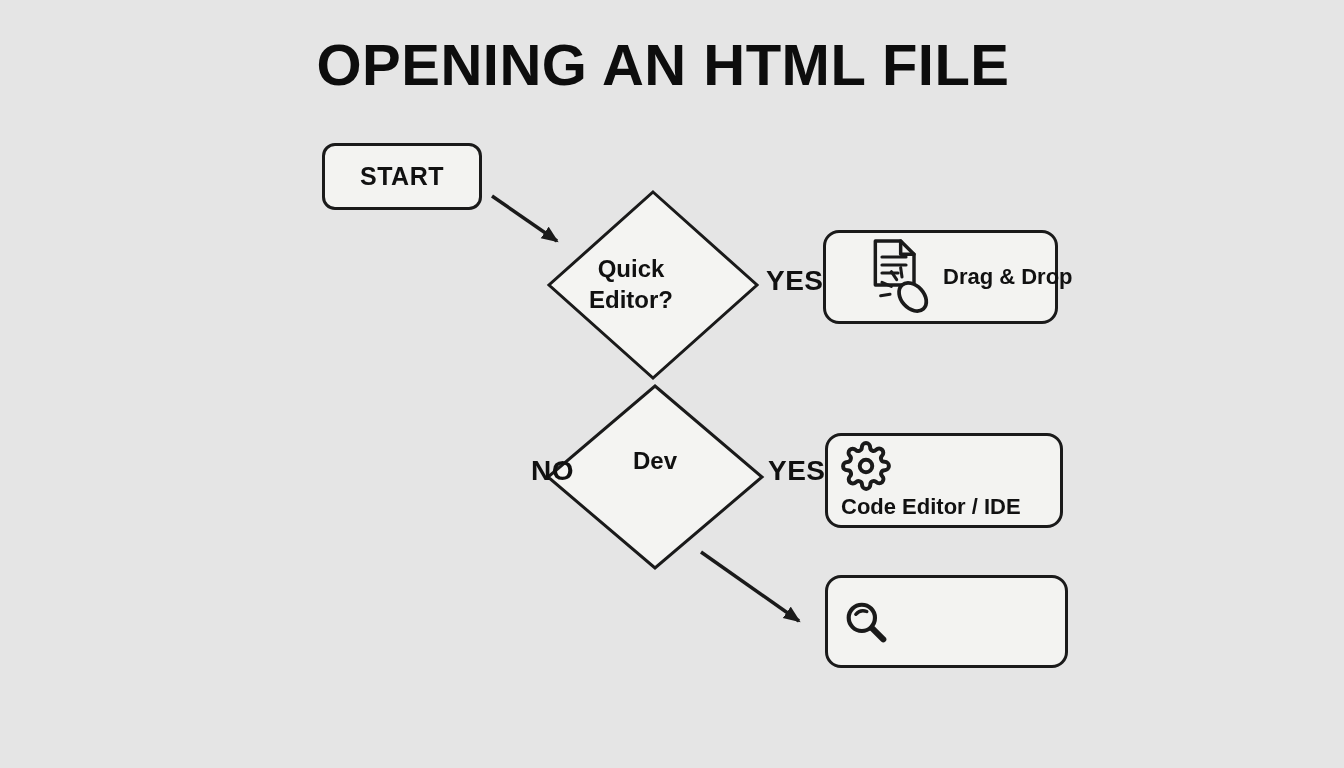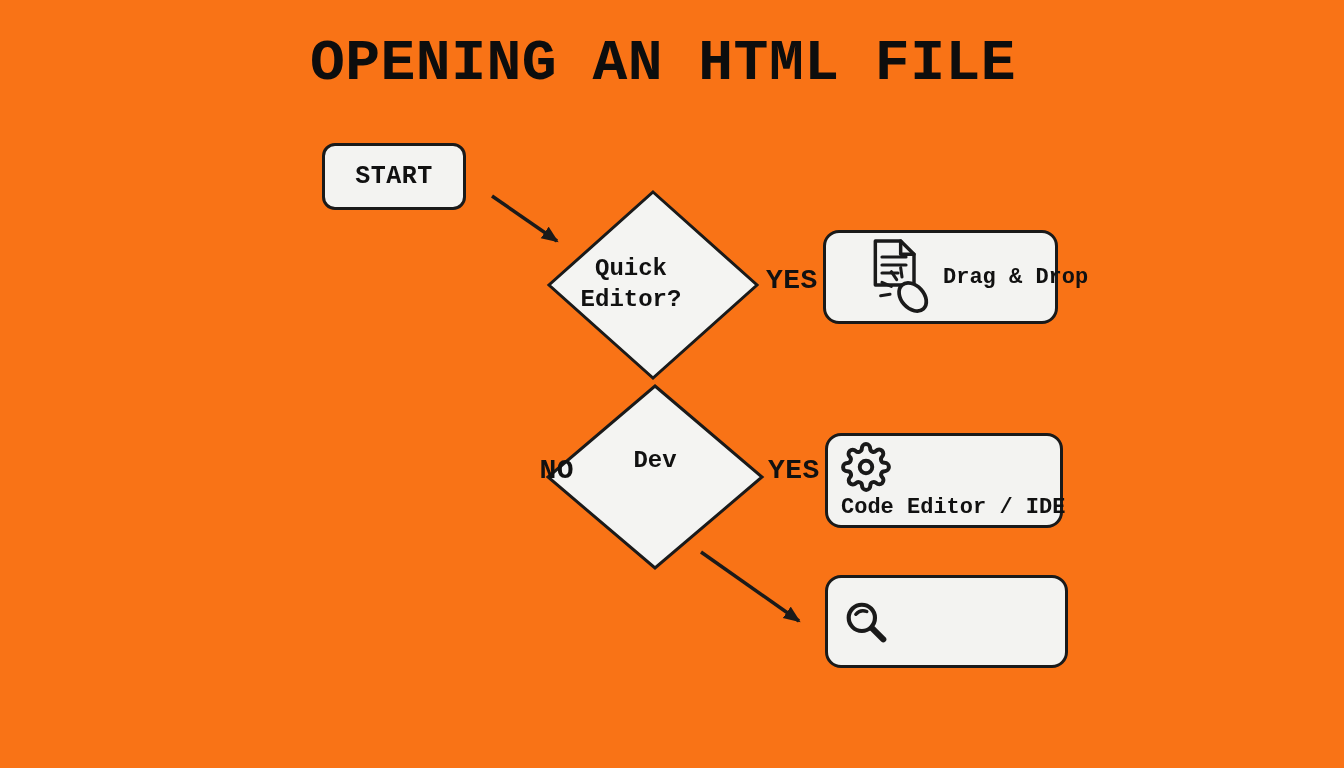--- a/index.html
+++ b/index.html
@@ -1,27 +1,27 @@
 <!DOCTYPE html>
 <html><head>
 <meta charset="utf-8">
 <style>
   html,body{margin:0;padding:0;background:#fff;}
   .canvas{
-    position:relative;width:1344px;height:768px;background:#f97316;
-    font-family:Liberation Mono, monospace;color:#111;overflow:hidden;
+    position:relative;width:1344px;height:768px;background:#e5e5e5;
+    font-family:Liberation Sans, sans-serif;color:#111;overflow:hidden;
   }
   .title{
     position:absolute;top:31px;left:0;width:100%;margin:0;
     text-align:center;font-size:58px;font-weight:bold;letter-spacing:.5px;
     color:#0d0d0d;transform:translateX(-9px);
   }
   .layer{position:absolute;left:0;top:0;}
   .node-start{
-    position:absolute;left:322px;top:143px;width:144px;height:67px;
+    position:absolute;left:322px;top:143px;width:160px;height:67px;
     background:#f3f3f1;border:3px solid #1a1a1a;border-radius:13px;
     display:flex;align-items:center;justify-content:center;
     font-size:25px;font-weight:bold;box-sizing:border-box;letter-spacing:.5px;
   }
   .dlabel{position:absolute;text-align:center;font-weight:bold;font-size:24px;line-height:31px;}
   .dlabel span{display:block;}
   .d1{left:533px;top:253px;width:196px;}
   .d2{left:557px;top:445px;width:196px;}
   .edge{position:absolute;font-weight:bold;font-size:28px;letter-spacing:.5px;}
   .yes1{left:766px;top:265px;}

